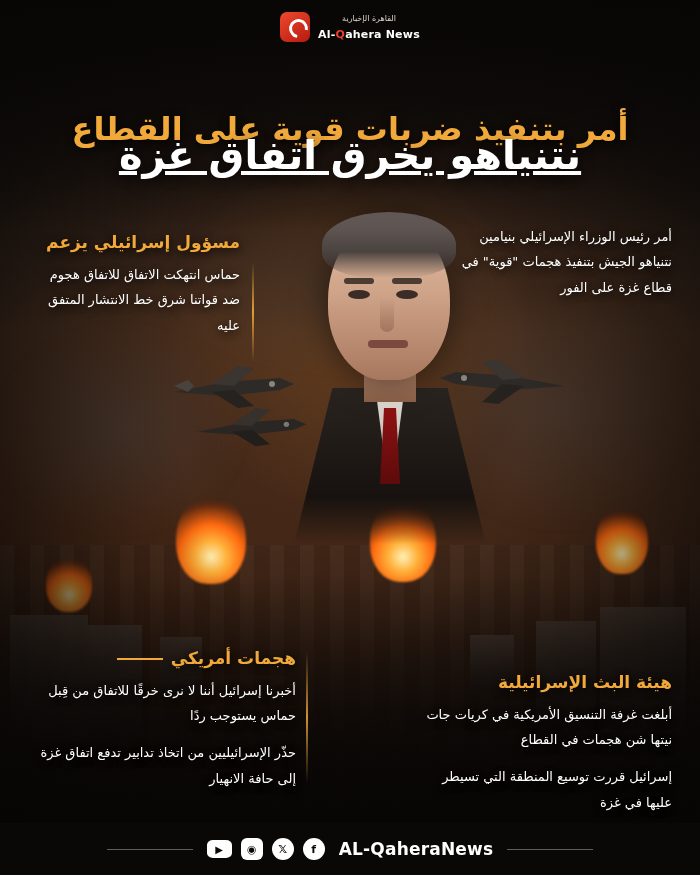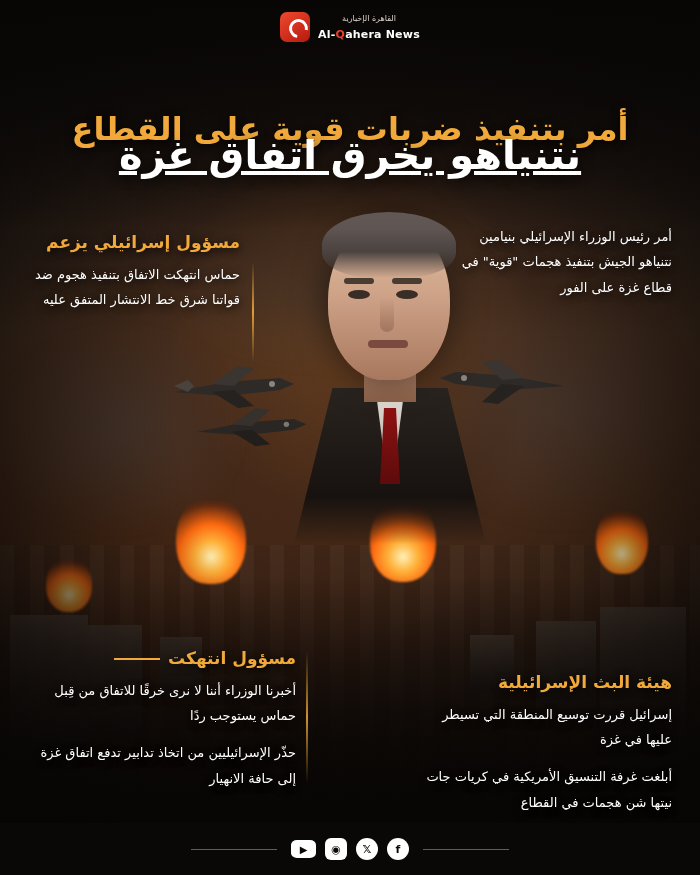--- a/index.html
+++ b/index.html
@@ -284,44 +284,45 @@
 
   <div class="block b-right">
     <div class="body">
       <p>أمر رئيس الوزراء الإسرائيلي بنيامين نتنياهو الجيش بتنفيذ هجمات "قوية" في قطاع غزة على الفور</p>
     </div>
   </div>
 
   <div class="block b-left">
     <div class="title">مسؤول إسرائيلي يزعم</div>
     <div class="body">
-      <p>حماس انتهكت الاتفاق بتنفيذ هجوم ضد قواتنا شرق خط الانتشار المتفق عليه</p>
+      <p>حماس انتهكت الاتفاق للاتفاق هجوم ضد قواتنا شرق خط الانتشار المتفق عليه</p>
     </div>
   </div>
   <div class="divider-v"></div>
 
   <div class="block b-bl">
-    <div class="title"><span>مسؤول انتهكت</span><span class="tick"></span></div>
+    <div class="title"><span>هجمات أمريكي</span><span class="tick"></span></div>
     <div class="body">
-      <p>أخبرنا الوزراء أننا لا نرى خرقًا للاتفاق من قِبل حماس يستوجب ردًا</p>
+      <p>أخبرنا إسرائيل أننا لا نرى خرقًا للاتفاق من قِبل حماس يستوجب ردًا</p>
       <p>حذّر الإسرائيليين من اتخاذ تدابير تدفع اتفاق غزة إلى حافة الانهيار</p>
     </div>
   </div>
 
   <div class="block b-br">
     <div class="title">هيئة البث الإسرائيلية</div>
     <div class="body">
+      <p>أبلغت غرفة التنسيق الأمريكية في كريات جات نيتها شن هجمات في القطاع</p>
       <p>إسرائيل قررت توسيع المنطقة التي تسيطر عليها في غزة</p>
-      <p>أبلغت غرفة التنسيق الأمريكية في كريات جات نيتها شن هجمات في القطاع</p>
     </div>
   </div>
   <div class="divider-v2"></div>
 
   <div class="footer">
     <span class="fline"></span>
+    <span class="brand">AL-QaheraNews</span>
     <div class="socials">
       <span class="soc yt">▶</span>
       <span class="soc ig">◉</span>
       <span class="soc">𝕏</span>
       <span class="soc">f</span>
     </div>
     <span class="fline"></span>
   </div>
 
 </div>

